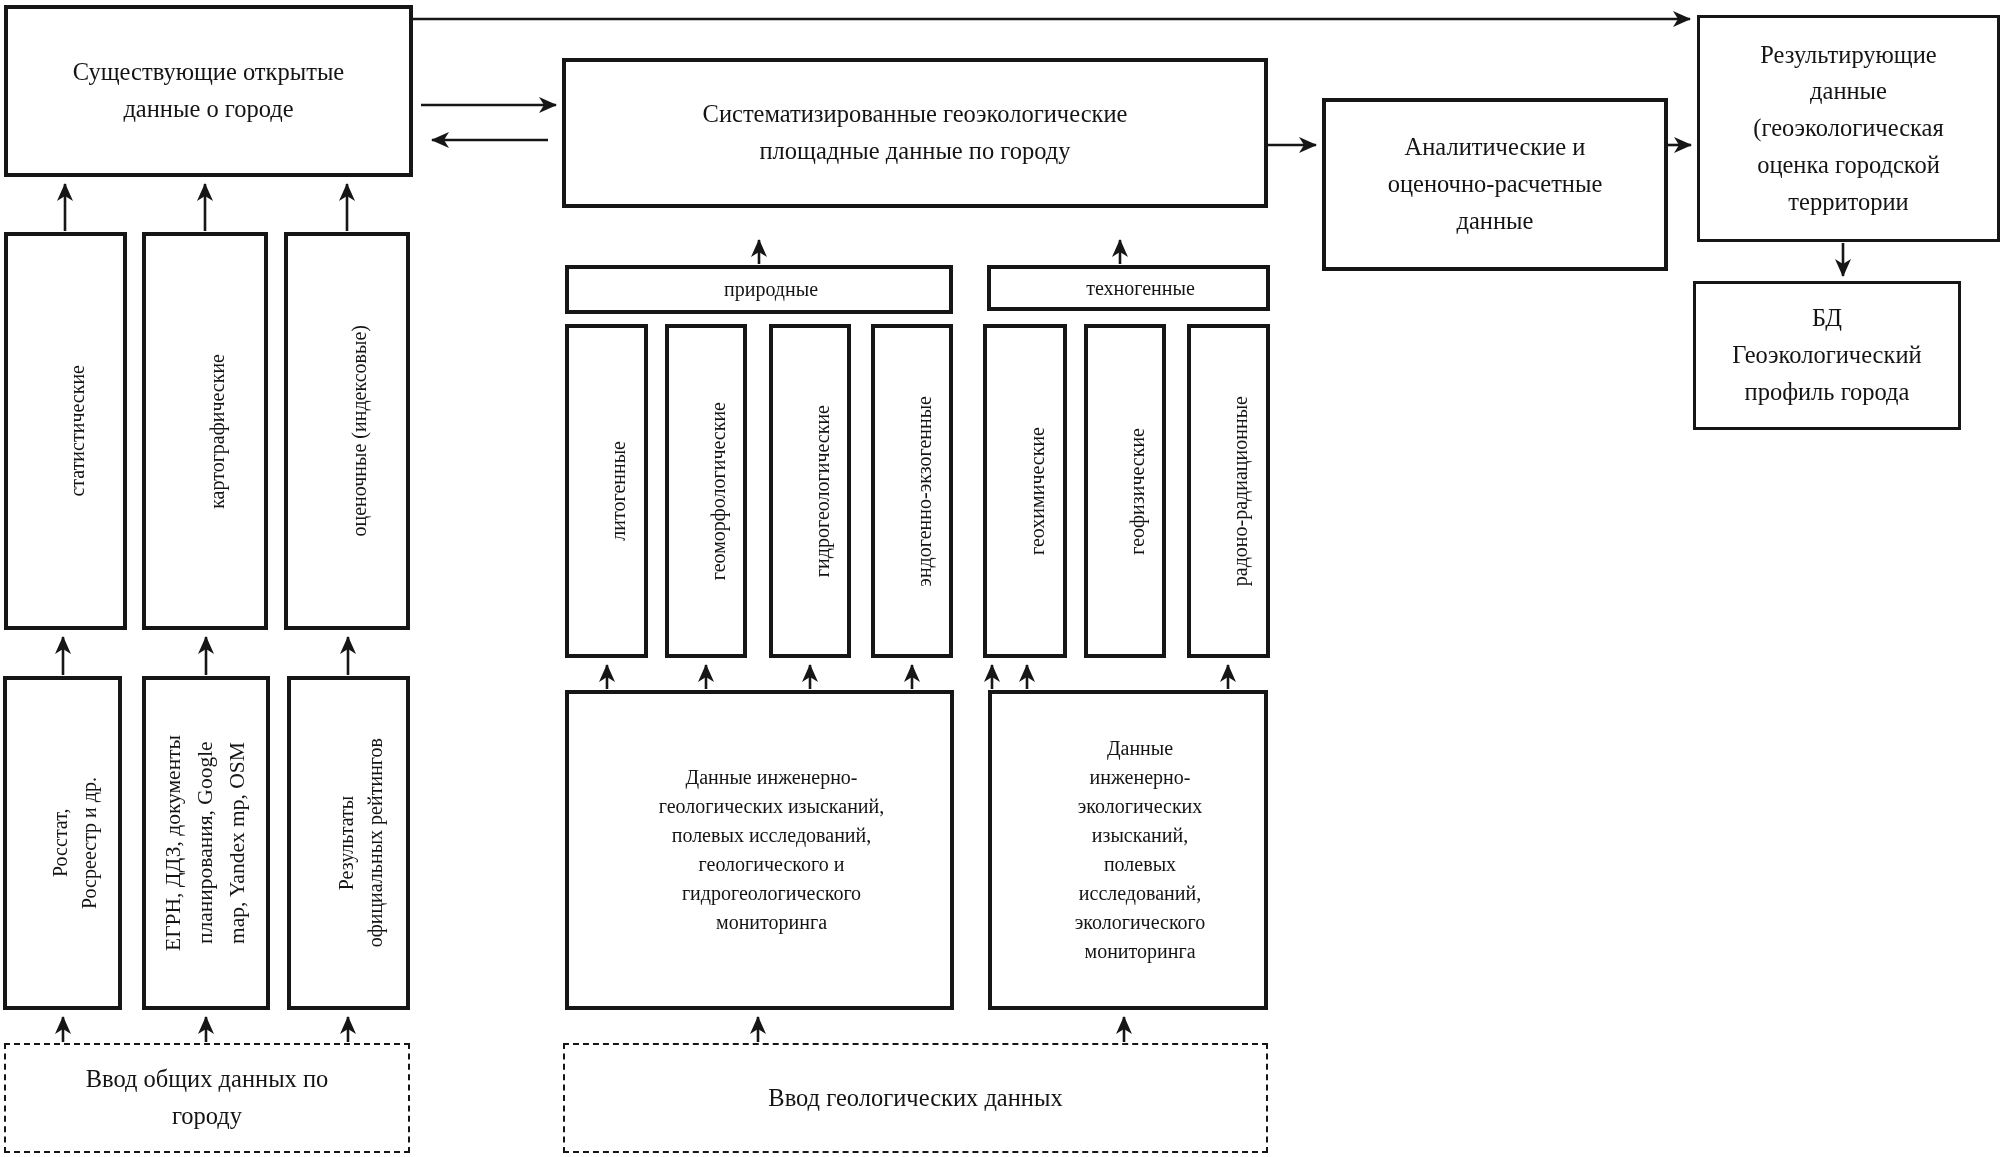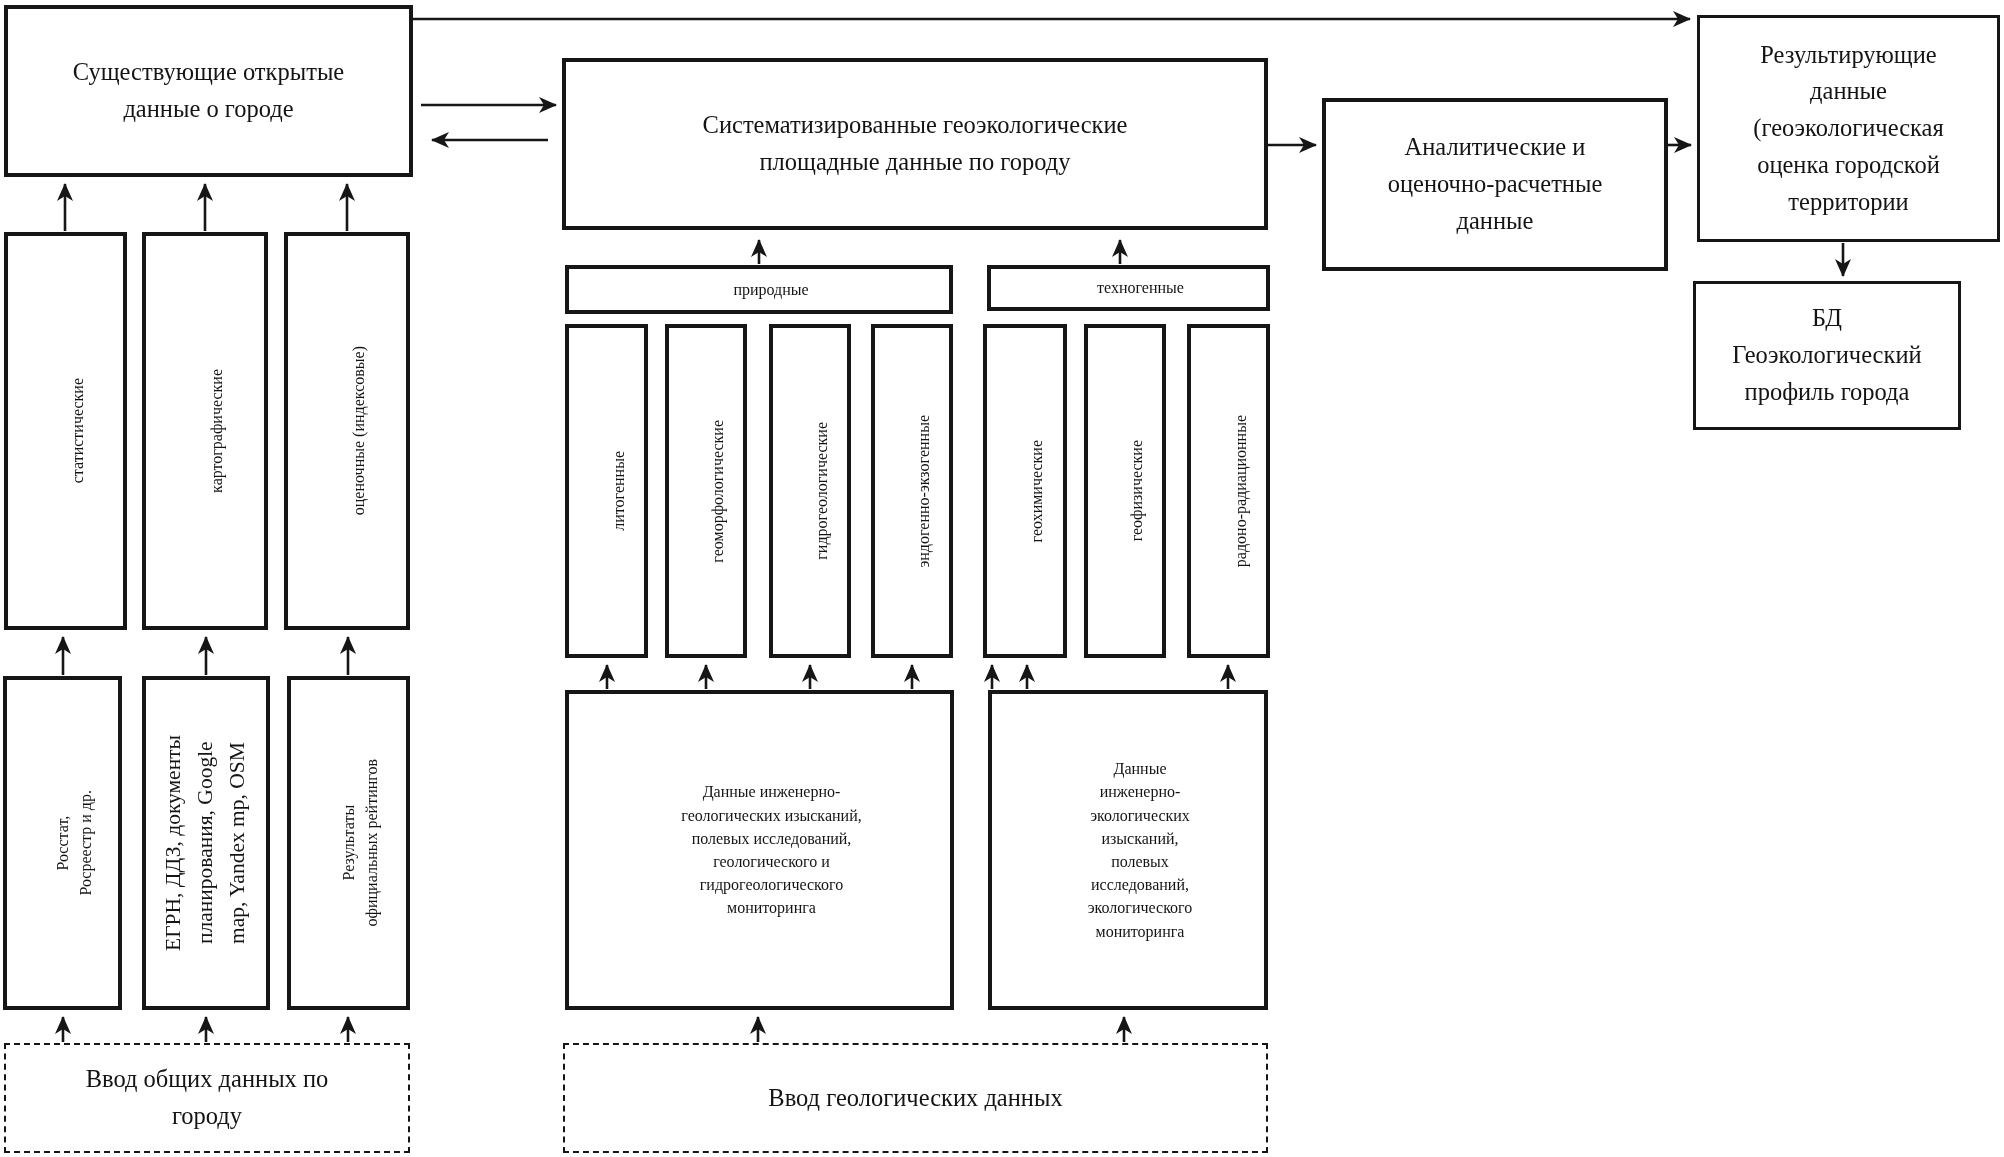--- a/index.html
+++ b/index.html
@@ -11,21 +11,21 @@
   .arrow-layer{position:absolute;left:0;top:0;width:2004px;height:1157px;pointer-events:none;}
   .box{
     position:absolute;background:#ffffff;border:4px solid #161616;
     display:flex;align-items:center;justify-content:center;
     text-align:center;box-sizing:border-box;
   }
   .b3{border-width:3px;}
   .dashed{border:2.5px dashed #161616;}
   .txt{white-space:pre-line;}
   .f24{font-size:24.5px;line-height:1.5;}
-  .f23{font-size:16px;line-height:1.45;padding-left:24px;}
+  .f23{font-size:20px;line-height:1.45;padding-left:24px;}
   .f21{font-size:21.5px;line-height:1.48;}
   .vert .txt{writing-mode:vertical-rl;transform:rotate(180deg);text-align:center;}
 </style>
 </head>
 <body>
 
 <div class="canvas">
 
   <svg class="arrow-layer" width="2004" height="1157" viewBox="0 0 2004 1157" xmlns="http://www.w3.org/2000/svg">
     <defs>
@@ -101,21 +101,21 @@
   <div class="box vert f23" style="left:287px;top:676px;width:123px;height:334px;">
     <span class="txt">Результаты
 официальных рейтингов</span>
   </div>
 
   <div class="box dashed f24" style="left:4px;top:1043px;width:406px;height:110px;">
     <span class="txt">Ввод общих данных по
 городу</span>
   </div>
 
-  <div class="box f24" style="left:562px;top:58px;width:706px;height:172px;">
+  <div class="box f24" style="left:562px;top:58px;width:706px;height:150px;">
     <span class="txt">Систематизированные геоэкологические
 площадные данные по городу</span>
   </div>
 
   <div class="box f23" style="left:565px;top:265px;width:388px;height:49px;">
     <span class="txt">природные</span>
   </div>
   <div class="box f23" style="left:987px;top:265px;width:283px;height:46px;">
     <span class="txt">техногенные</span>
   </div>

